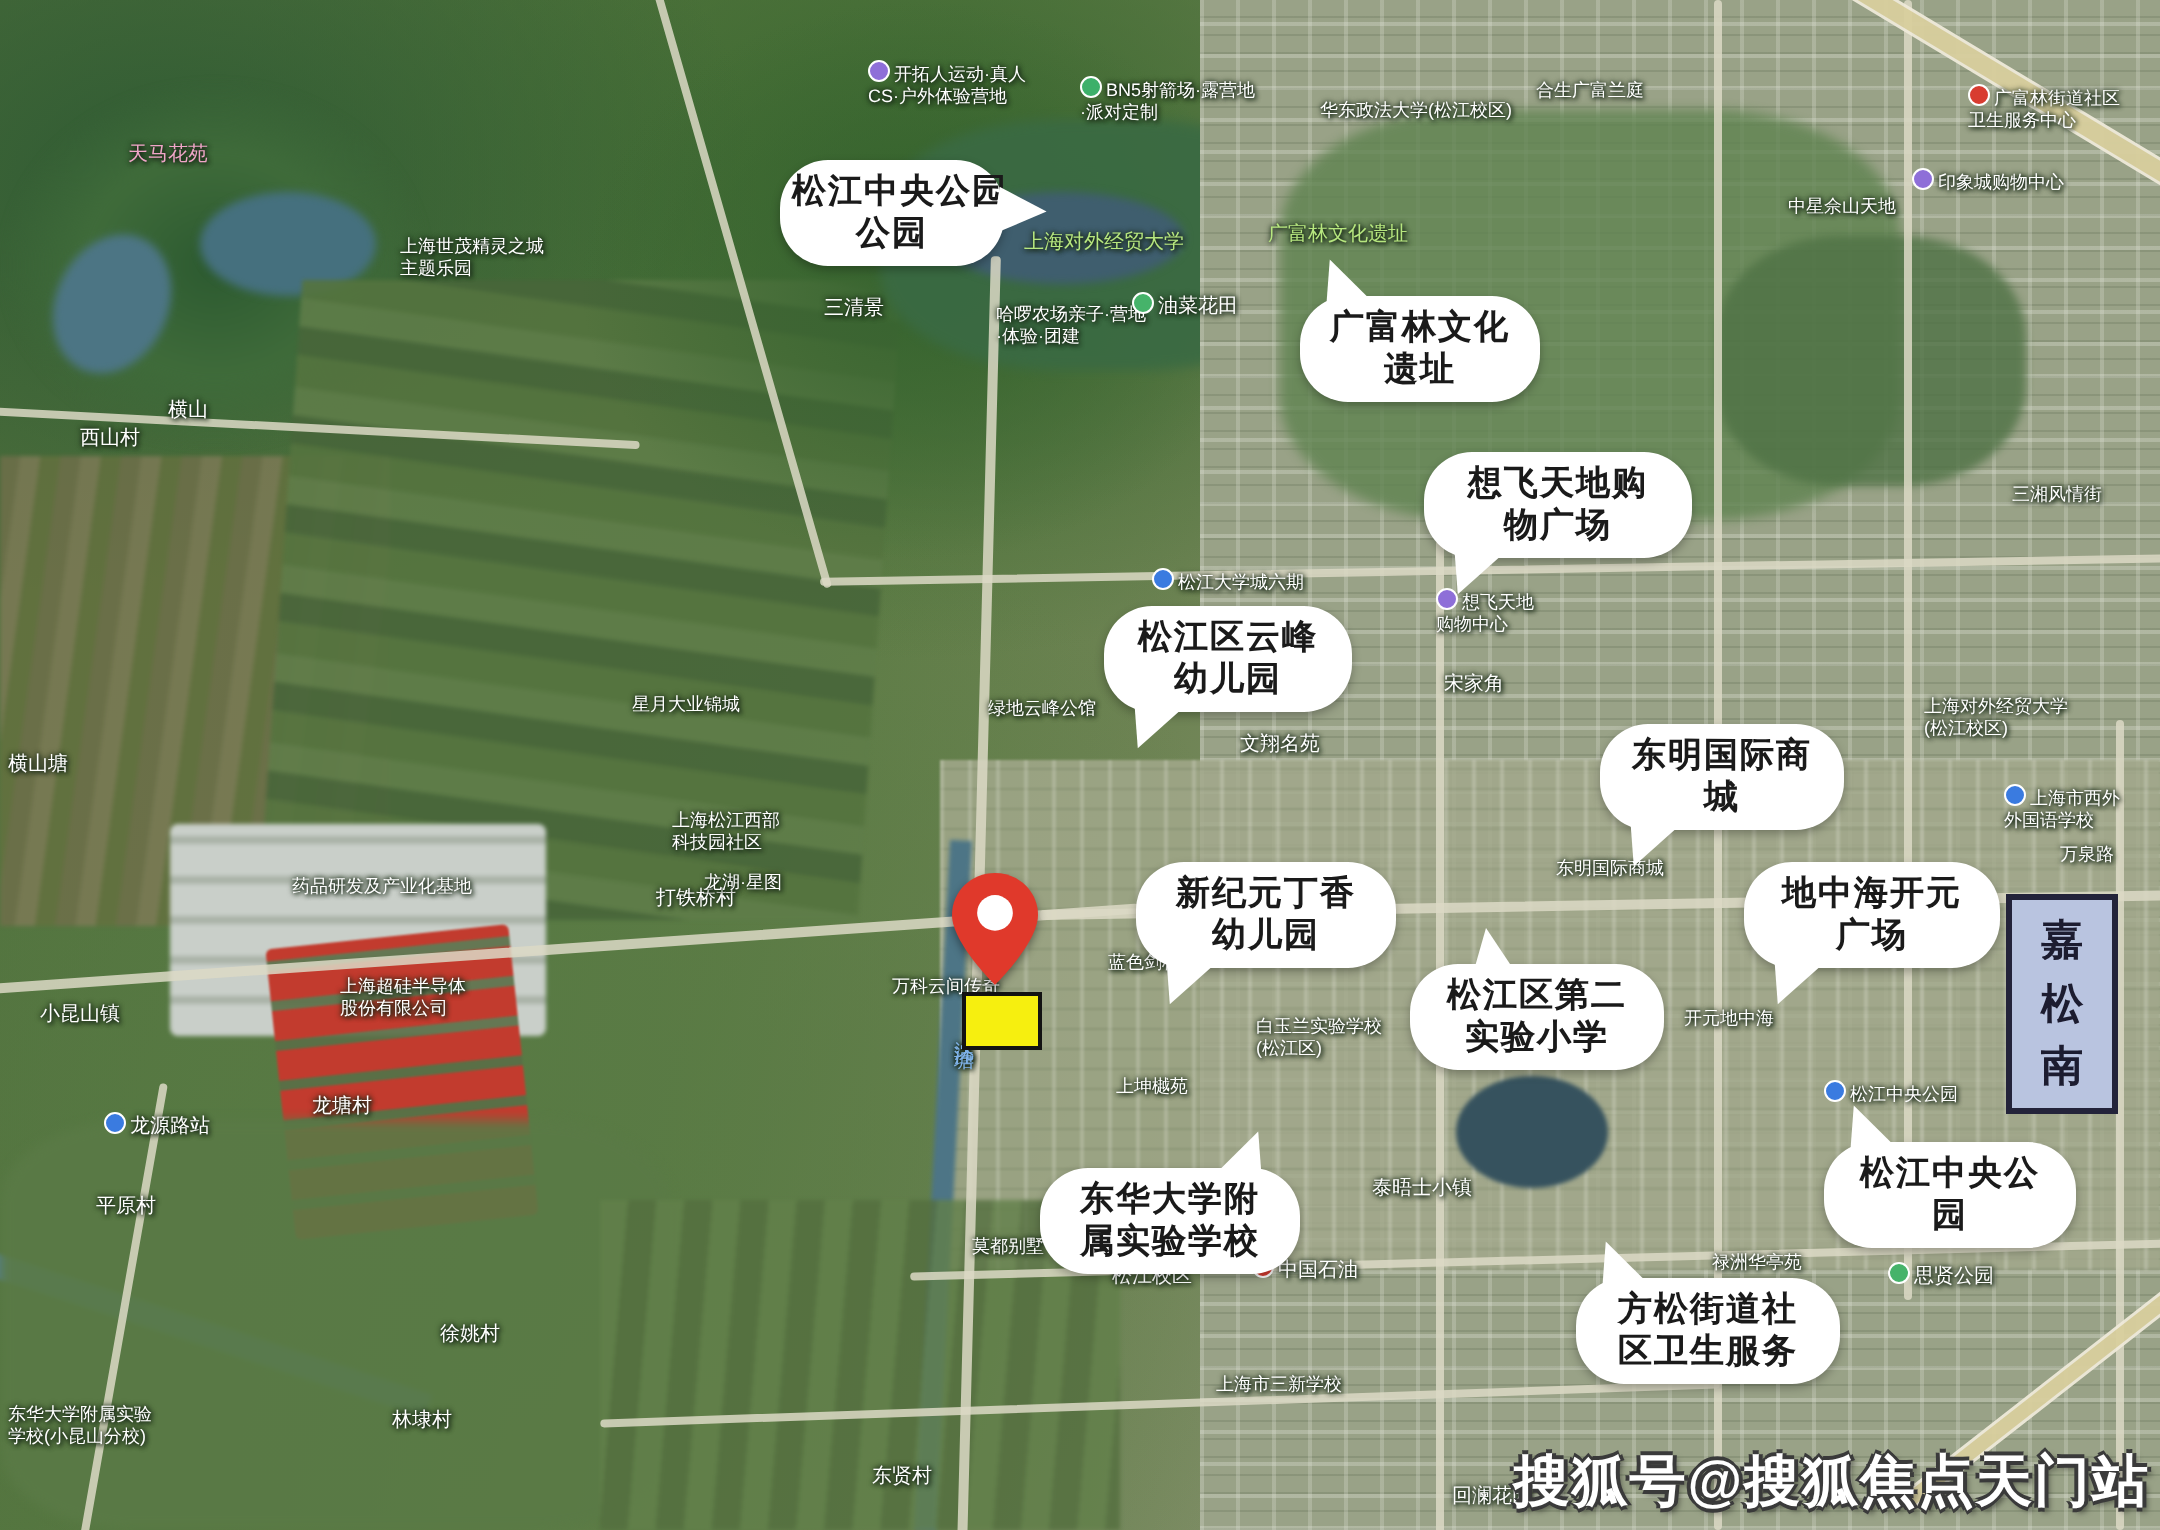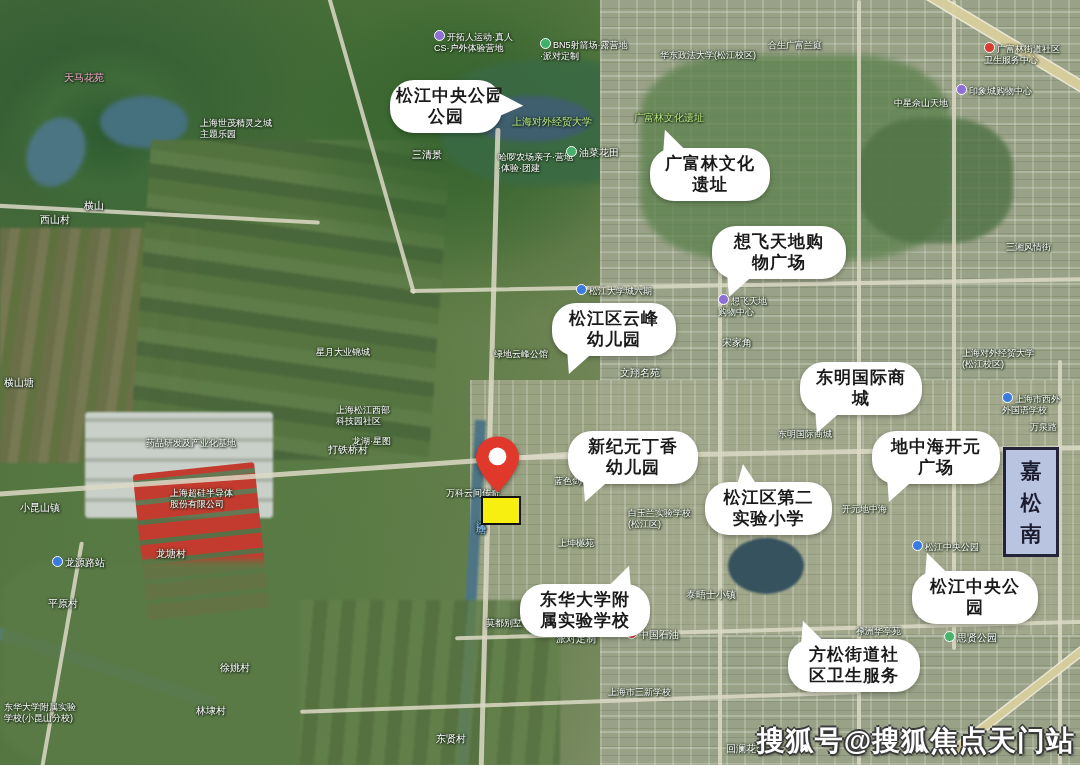--- a/index.html
+++ b/index.html
@@ -138,21 +138,21 @@
       <div class="map-label" style="left: 620px; top: 367px;"><span>文翔名苑</span></div>
       <div class="map-label" style="left: 722px; top: 337px;"><span>宋家角</span></div>
       <div class="map-label s9" style="left: 718px; top: 294px;"><span class="poi-dot" style="background: rgb(142, 111, 216);"></span><span>想飞天地
 购物中心</span></div>
       <div class="map-label s9" style="left: 962px; top: 348px;"><span>上海对外经贸大学
 (松江校区)</span></div>
       <div class="map-label s9" style="left: 1002px; top: 392px;"><span class="poi-dot" style="background: rgb(58, 123, 224);"></span><span>上海市西外
 外国语学校</span></div>
       <div class="map-label s9" style="left: 1006px; top: 242px;"><span>三湘风情街</span></div>
       <div class="map-label" style="left: 626px; top: 628px;"><span class="poi-dot" style="background: rgb(216, 60, 48);"></span><span>中国石油</span></div>
-      <div class="map-label" style="left: 556px; top: 633px;"><span>派对定制</span></div>
+      <div class="map-label" style="left: 556px; top: 633px;"><span>松江校区</span></div>
       <div class="map-label s9" style="left: 486px; top: 618px;"><span>莫都别墅</span></div>
       <div class="map-label" style="left: 686px; top: 589px;"><span>泰晤士小镇</span></div>
       <div class="map-label s9" style="left: 608px; top: 687px;"><span>上海市三新学校</span></div>
       <div class="map-label" style="left: 726px; top: 743px;"><span>回澜花园</span></div>
       <div class="map-label" style="left: 436px; top: 733px;"><span>东贤村</span></div>
       <div class="map-label" style="left: 944px; top: 631px;"><span class="poi-dot" style="background: rgb(70, 179, 106);"></span><span>思贤公园</span></div>
       <div class="map-label s9" style="left: 912px; top: 540px;"><span class="poi-dot" style="background: rgb(58, 123, 224);"></span><span>松江中央公园</span></div>
       <div class="map-label s9" style="left: 842px; top: 504px;"><span>开元地中海</span></div>
       <div class="map-label s9" style="left: 778px; top: 429px;"><span>东明国际商城</span></div>
       <div class="map-label s9" style="left: 446px; top: 488px;"><span>万科云间传奇</span></div>

